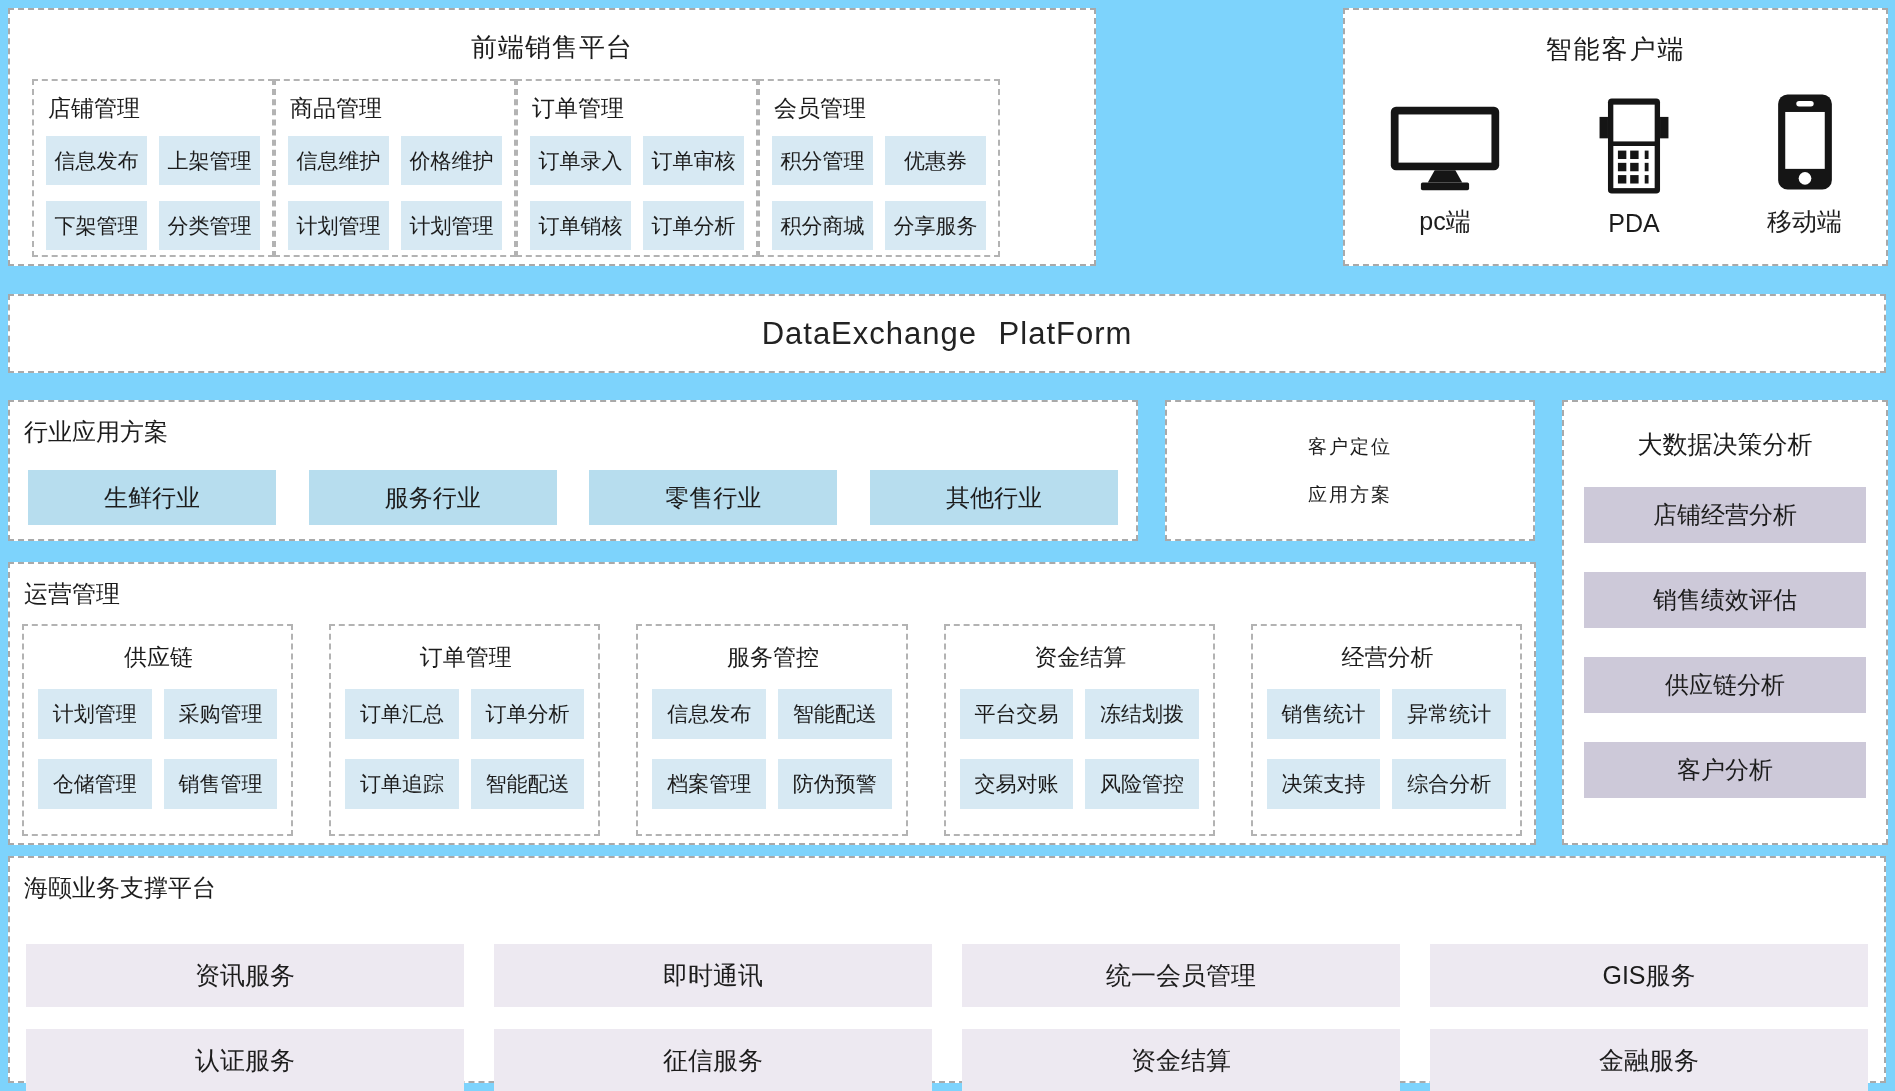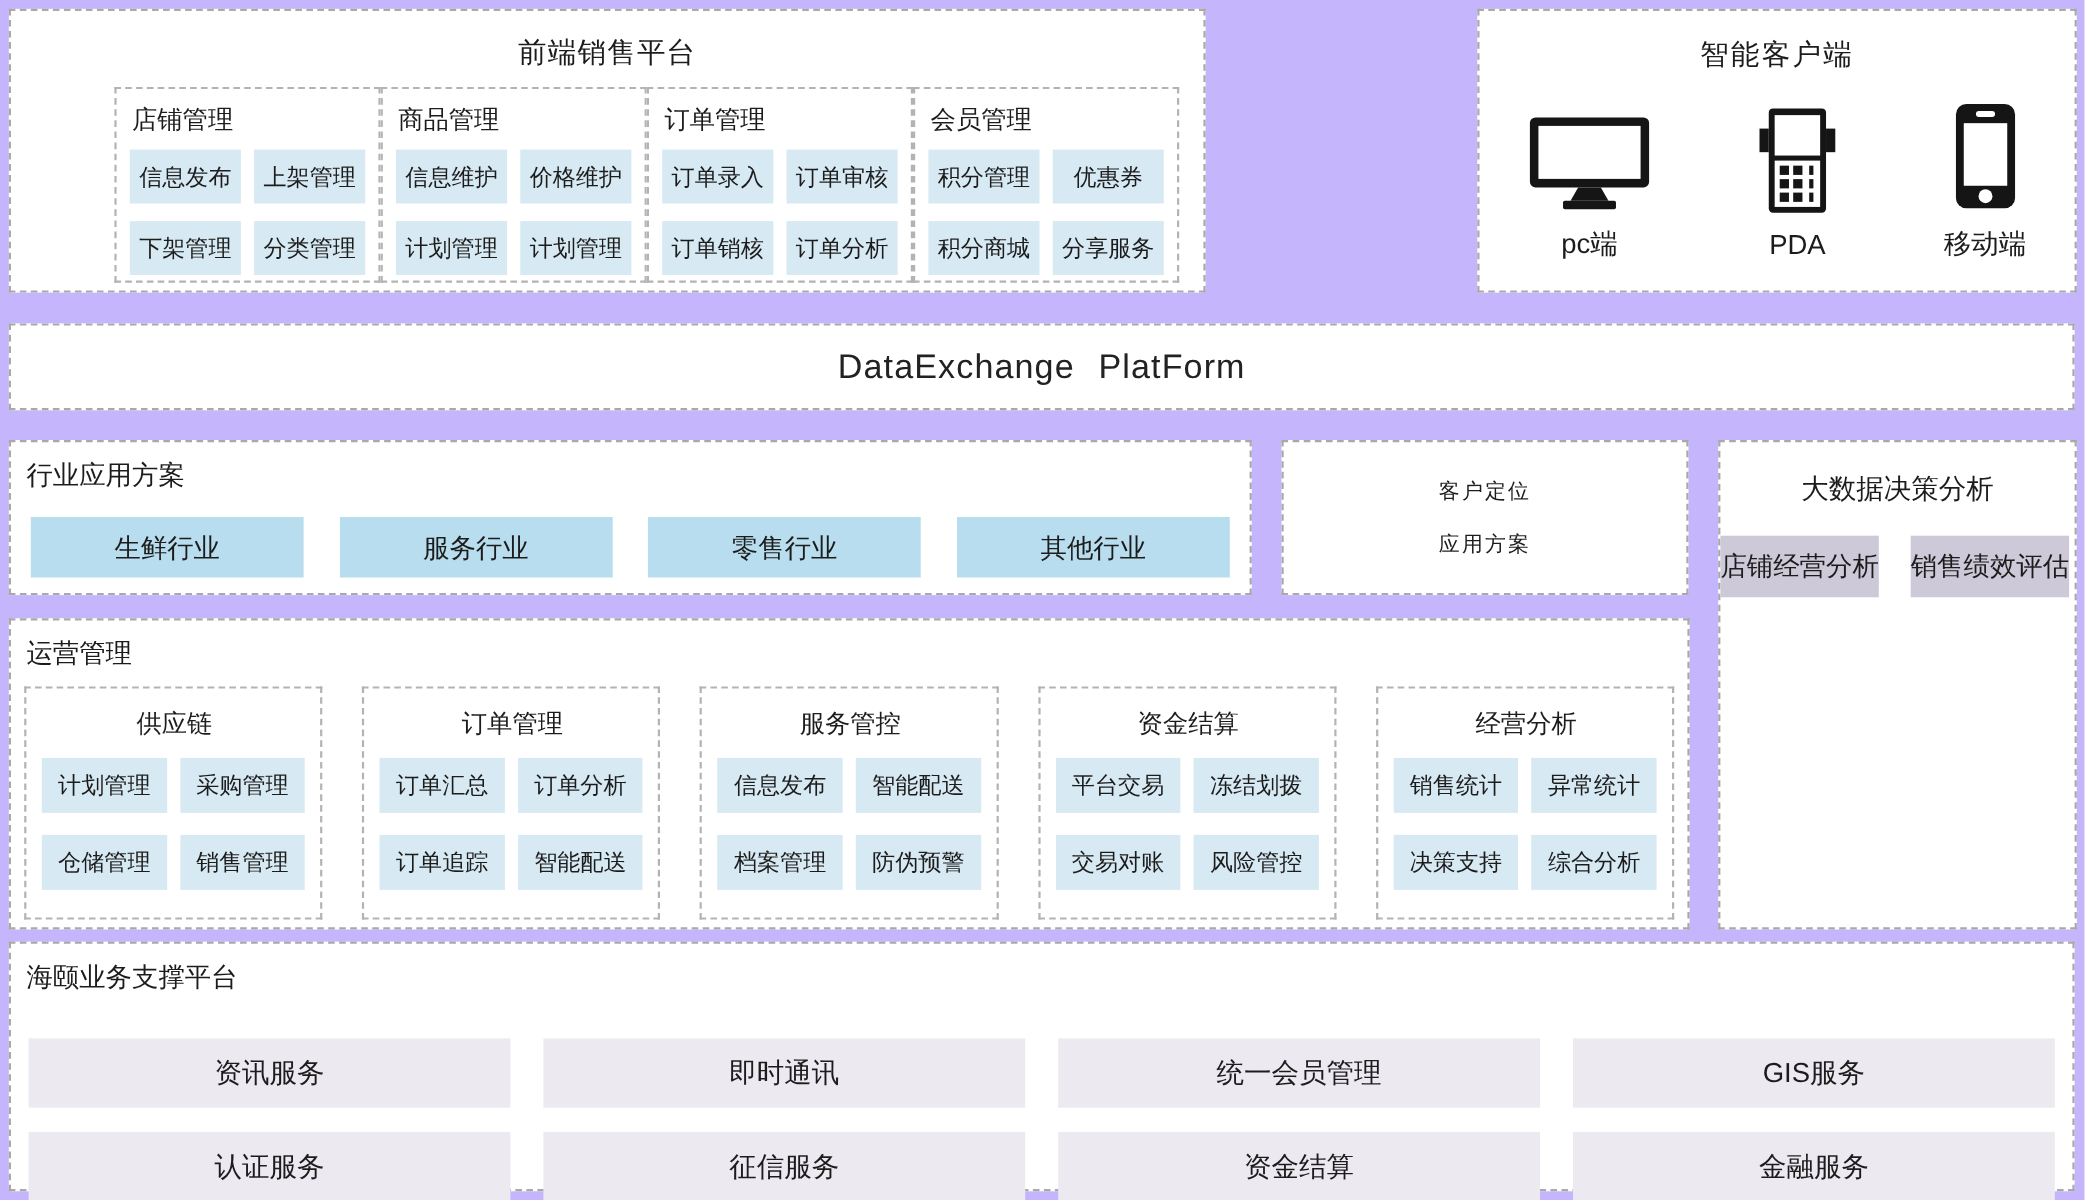--- a/index.html
+++ b/index.html
@@ -1,24 +1,24 @@
 <!DOCTYPE html>
 <html><head>
 <meta charset="utf-8">
 <style>
   html,body{margin:0;padding:0;background:#ffffff;}
   body{font-family:"Liberation Sans","DejaVu Sans",sans-serif;color:#1c1c1c;}
-  .canvas{position:relative;width:1895px;height:1091px;background:#c4b5fd;overflow:hidden;}
+  .canvas{position:relative;width:1895px;height:1091px;background:#7dd3fc;overflow:hidden;}
   .box{position:absolute;border:2px dashed #a9a9a9;box-sizing:border-box;background:#ffffff;}
   .sub-box{border:2px dashed #b3b3b3;box-sizing:border-box;background:#ffffff;}
 
   
   .front{left:8px;top:8px;width:1088px;height:258px;}
   .front-title{text-align:center;margin-top:20px;font-size:26px;letter-spacing:1px;}
-  .front-groups{display:flex;justify-content:flex-end;padding:0 22px;margin-top:14px;}
+  .front-groups{display:flex;justify-content:flex-start;padding:0 22px;margin-top:14px;}
   .front .sub-group{width:242px;height:178px;padding:8px 12px;}
   .sub-group{display:block;}
   .sub-group-title{font-size:23px;margin:4px 0 0 2px;}
   .chip-grid{display:grid;grid-template-columns:1fr 1fr;gap:16px 12px;margin-top:12px;}
   .chip{display:flex;align-items:center;justify-content:center;font-size:21px;white-space:nowrap;}
   .chip-blue{background:#d7e9f3;height:49px;}
 
   
   .client{left:1343px;top:8px;width:545px;height:258px;}
   .client-title{text-align:center;margin-top:22px;font-size:26px;letter-spacing:2px;}
@@ -34,21 +34,21 @@
   .industry{left:8px;top:400px;width:1130px;height:141px;}
   .section-title{font-size:24px;margin:14px 0 0 14px;}
   .industry-chips{display:flex;justify-content:space-between;padding:0 18px;margin-top:22px;}
   .chip-medium{background:#b7ddee;width:248px;height:55px;font-size:24px;}
 
   .customer{left:1165px;top:400px;width:370px;height:141px;display:flex;flex-direction:column;align-items:center;justify-content:center;gap:22px;}
   .customer-line{font-size:19px;letter-spacing:2px;}
 
   .bigdata{left:1562px;top:400px;width:326px;height:445px;}
   .bigdata-title{text-align:center;margin-top:26px;font-size:25px;}
-  .bigdata-chips{display:flex;flex-direction:row;align-items:center;gap:29px;margin-top:26px;}
+  .bigdata-chips{display:flex;flex-direction:column;align-items:center;gap:29px;margin-top:26px;}
   .chip-lav{background:#cdc9d9;width:282px;height:56px;font-size:24px;}
 
   
   .operations{left:8px;top:562px;width:1528px;height:283px;}
   .ops-groups{display:flex;justify-content:flex-start;padding:0 12px;margin-top:14px;gap:36px;}
   .ops-group{width:276px;height:212px;padding:10px 14px;}
   .ops-group .sub-group-title{text-align:center;font-size:23px;margin-top:6px;}
   .ops-group .chip-grid{gap:20px 12px;margin-top:16px;}
   .ops-group .chip-blue{height:50px;}
 

